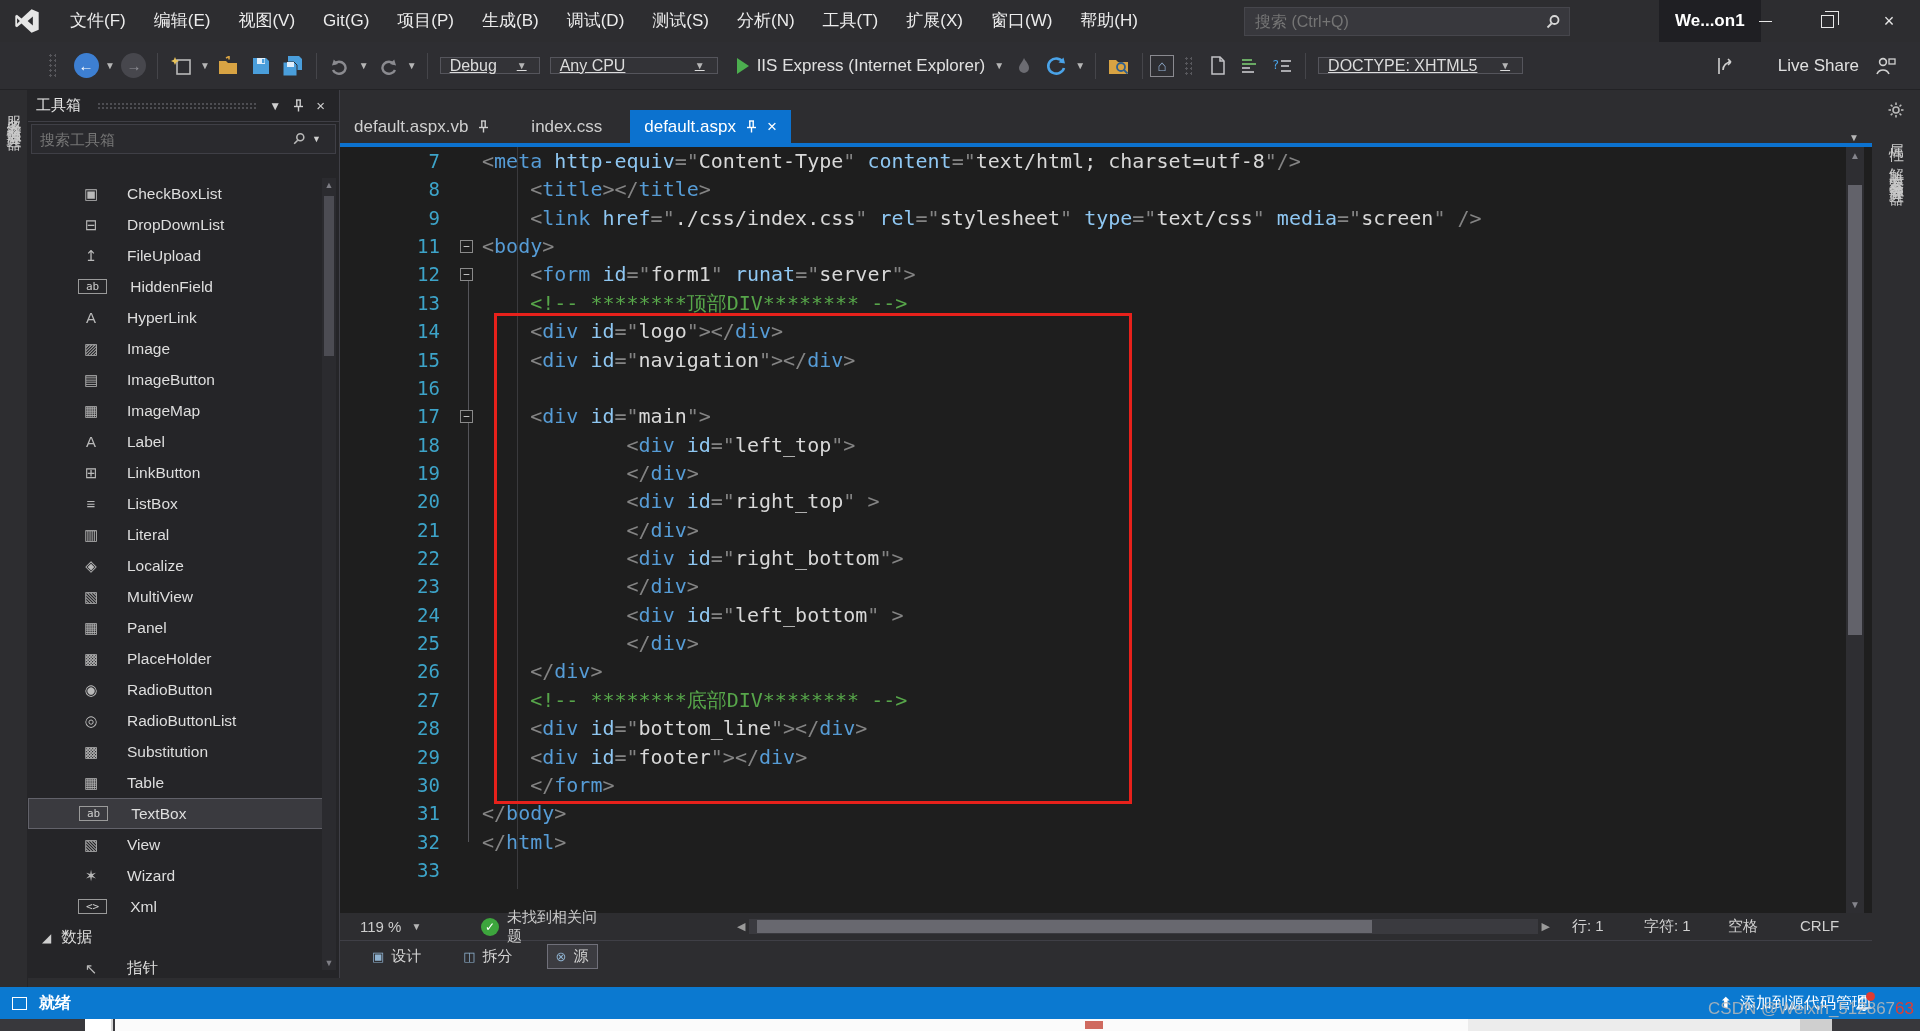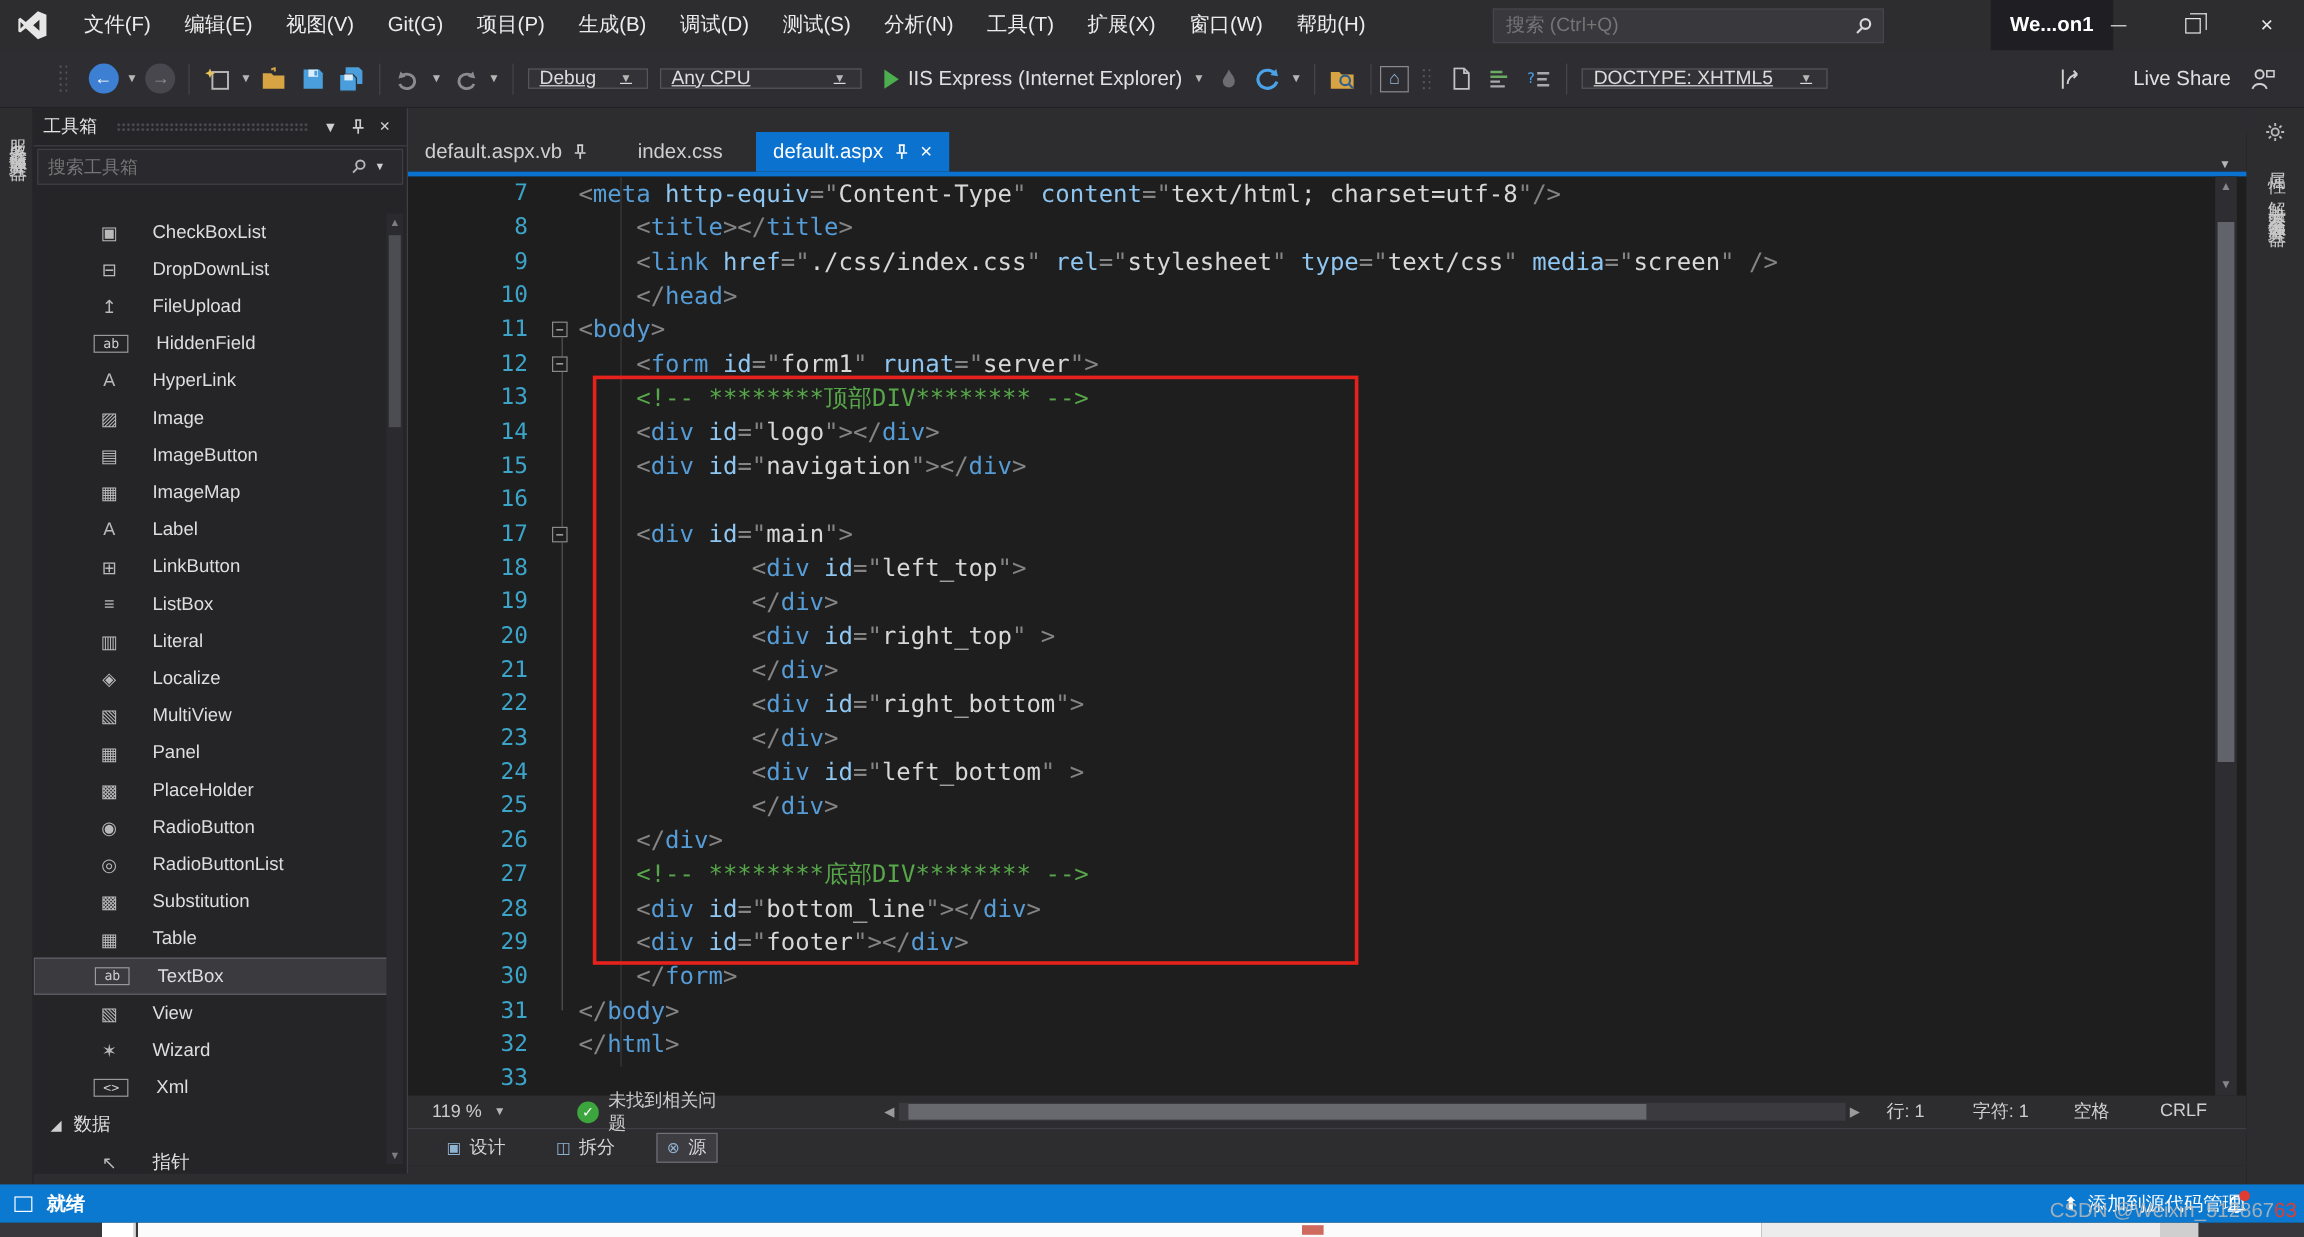--- a/index.html
+++ b/index.html
@@ -555,25 +555,20 @@
             <span class="ln">8</span>
             <span class="foldc"></span>
             <span class="codetext"><span class="tk-p">    </span><span class="tk-g">&lt;</span><span class="tk-t">title</span><span class="tk-g">&gt;&lt;/</span><span class="tk-t">title</span><span class="tk-g">&gt;</span></span>
           </div>
           <div class="cl">
             <span class="ln">9</span>
             <span class="foldc"></span>
             <span class="codetext"><span class="tk-p">    </span><span class="tk-g">&lt;</span><span class="tk-t">link</span><span class="tk-p"> </span><span class="tk-a">href</span><span class="tk-g">="</span><span class="tk-v">./css/index.css</span><span class="tk-g">"</span><span class="tk-p"> </span><span class="tk-a">rel</span><span class="tk-g">="</span><span class="tk-v">stylesheet</span><span class="tk-g">"</span><span class="tk-p"> </span><span class="tk-a">type</span><span class="tk-g">="</span><span class="tk-v">text/css</span><span class="tk-g">"</span><span class="tk-p"> </span><span class="tk-a">media</span><span class="tk-g">="</span><span class="tk-v">screen</span><span class="tk-g">"</span><span class="tk-p"> </span><span class="tk-g">/&gt;</span></span>
           </div>
           <div class="cl">
-            <span class="ln">10</span>
-            <span class="foldc"></span>
-            <span class="codetext"><span class="tk-p">    </span><span class="tk-g">&lt;/</span><span class="tk-t">head</span><span class="tk-g">&gt;</span></span>
-          </div>
-          <div class="cl">
             <span class="ln">11</span>
             <span class="foldc">
               <span class="foldbox">−</span>
             </span>
             <span class="codetext"><span class="tk-g">&lt;</span><span class="tk-t">body</span><span class="tk-g">&gt;</span></span>
           </div>
           <div class="cl">
             <span class="ln">12</span>
             <span class="foldc">
               <span class="foldbox">−</span>

